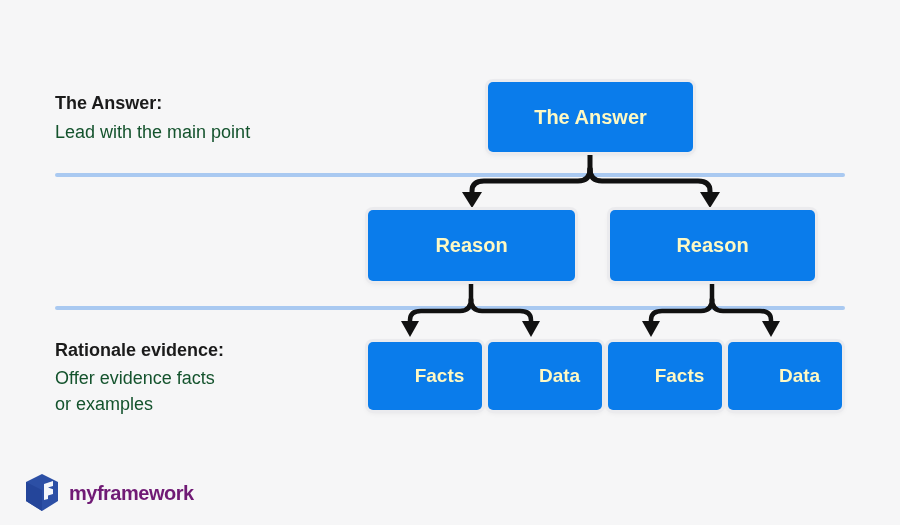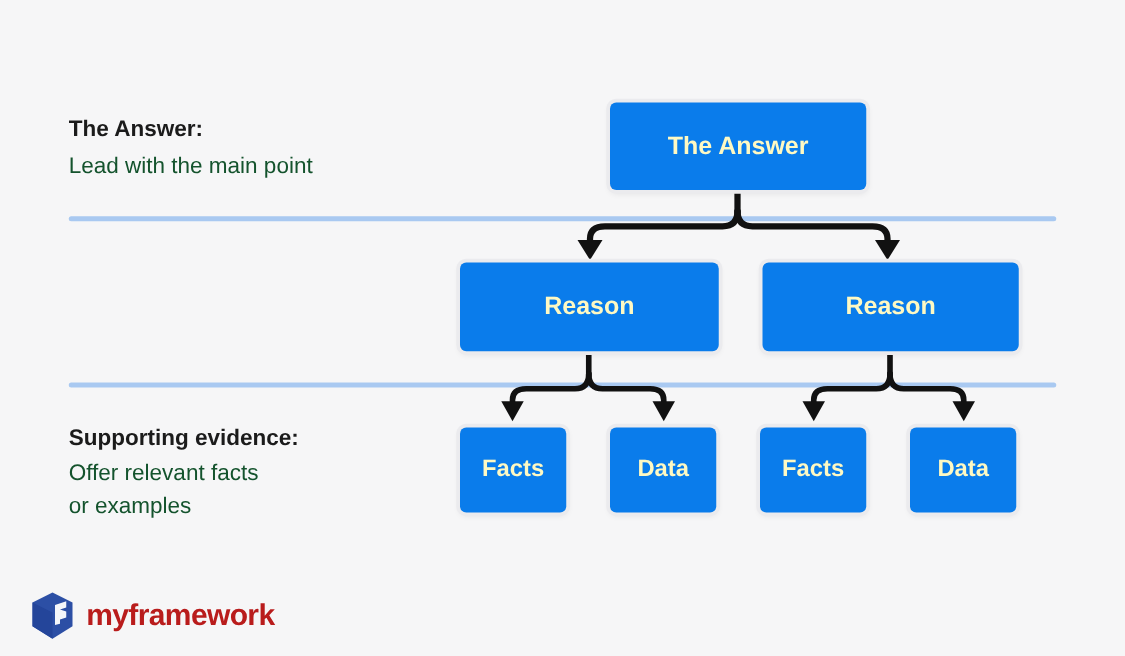--- a/index.html
+++ b/index.html
@@ -55,21 +55,21 @@
     border-radius: 5px;
     box-shadow: 0 0 0 3px #ebebee, 0 2px 6px rgba(0,0,0,0.10);
     display: flex;
     align-items: center;
     justify-content: center;
     text-align: center;
   }
   .node-answer { left: 488px; top: 82px;  width: 205px; height: 70px; font-size: 20px; }
   .node-reason1{ left: 368px; top: 210px; width: 207px; height: 71px; font-size: 20px; }
   .node-reason2{ left: 610px; top: 210px; width: 205px; height: 71px; font-size: 20px; }
-  .node-leaf   { top: 342px; width: 85px; height: 68px; font-size: 19px; }
+  .node-leaf   { top: 342px; width: 85px; height: 68px; font-size: 19px; padding-left: 29px; }
   .leaf1 { left: 368px; }
   .leaf2 { left: 488px; }
   .leaf3 { left: 608px; }
   .leaf4 { left: 728px; }
 
   svg.connectors {
     position: absolute;
     left: 0; top: 0;
     width: 900px; height: 525px;
     pointer-events: none;
@@ -80,41 +80,41 @@
   .arrowhead { fill: #111111; stroke: none; }
 
   .logo {
     position: absolute;
     left: 22px; top: 472px;
     display: flex;
     align-items: center;
     gap: 7px;
   }
   .logo-text {
-    color: #b91c1c;
-    font-size: 24px;
+    color: #701a75;
+    font-size: 20px;
     font-weight: bold;
     letter-spacing: -0.5px;
     line-height: 42px;
   }
 </style>
 </head>
 <body>
 
 <div class="canvas">
 
   <div class="divider d1"></div>
   <div class="divider d2"></div>
 
   <div class="row-label lbl1">The Answer:</div>
   <div class="row-desc dsc1">Lead with the main point</div>
 
 
-  <div class="row-label lbl3">Supporting evidence:</div>
-  <div class="row-desc dsc3">Offer relevant facts
+  <div class="row-label lbl3">Rationale evidence:</div>
+  <div class="row-desc dsc3">Offer evidence facts
 or examples</div>
 
   <svg class="connectors" viewBox="0 0 900 525" aria-hidden="true">
 
     <path class="conn lvl1" d="M590 152 V171"></path>
     <path class="conn lvl1" d="M590 169 Q590 181 578 181 H484 Q472 181 472 191 V193"></path>
     <path class="conn lvl1" d="M590 169 Q590 181 602 181 H698 Q710 181 710 191 V193"></path>
     <polygon class="arrowhead" points="462,192 482,192 472,208"></polygon>
     <polygon class="arrowhead" points="700,192 720,192 710,208"></polygon>
 

